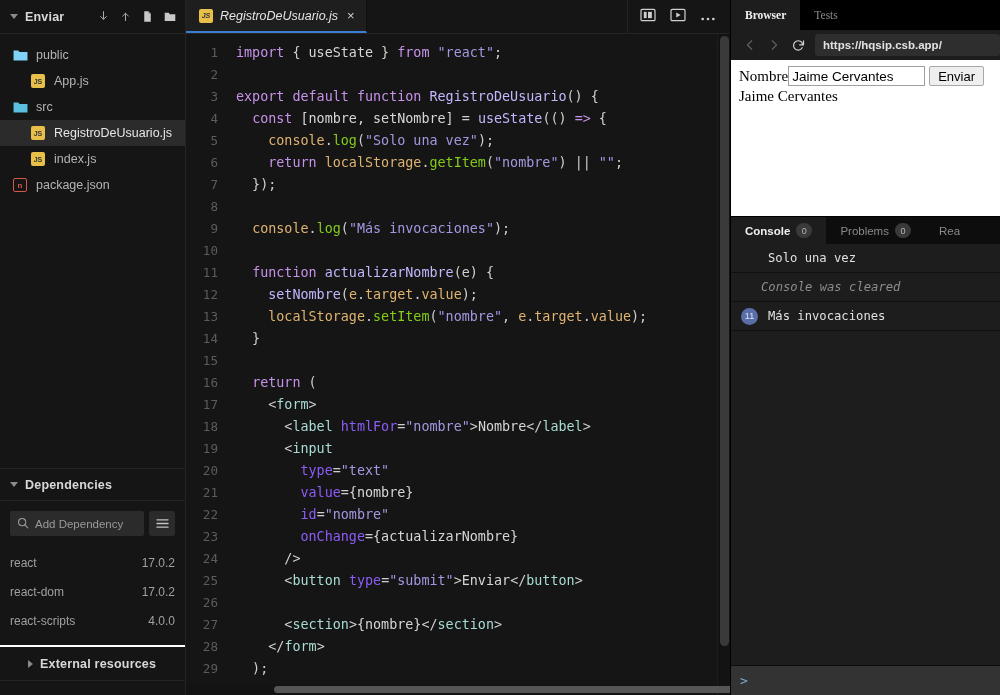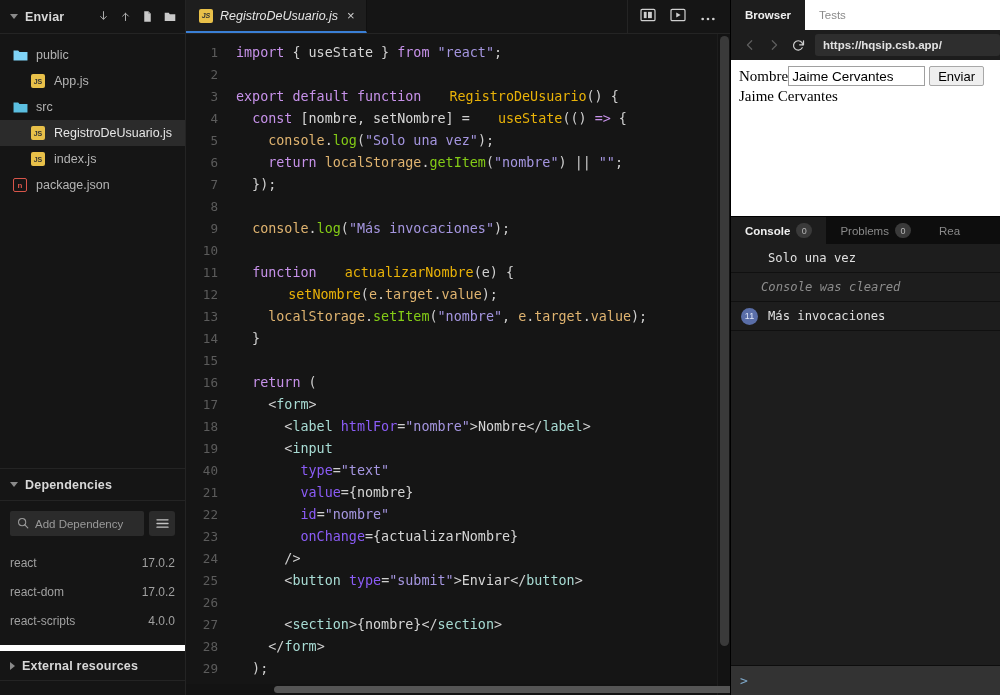--- a/index.html
+++ b/index.html
@@ -90,22 +90,22 @@
   .menu-btn {
     width: 26px; height: 25px; background: #2b2b2b; border-radius: 3px;
     display: flex; align-items: center; justify-content: center;
   }
   .dep-item {
     display: flex; justify-content: space-between; align-items: center;
     font-size: 12px; color: #a0a0a0; height: 29px; cursor: pointer;
   }
   .dep-ver { color: #a0a0a0; }
   .ext-res {
-    height: 36px; display: flex; align-items: center; padding: 0 10px;
-    border-top: 6px solid #ffffff; border-bottom: 1px solid #242424;
+    height: 36px; display: flex; align-items: center; padding: 0 28px;
+    border-top: 2px solid #ffffff; border-bottom: 1px solid #242424;
     cursor: pointer;
   }
 
   
   #editor-col {
     flex: 1 1 auto; height: 695px;
     display: flex; flex-direction: column;
     background: #151515; min-width: 0;
   }
   .tabbar {
@@ -144,21 +144,21 @@
     white-space: pre; tab-size: 2;
   }
   .ln {
     display: inline-block; width: 50px; text-align: right;
     padding-right: 18px; color: #5c5c5c;
     user-select: none; font-size: 12.6px;
   }
   
   .k  { color: #c792ea; }   
   .st { color: #a596e0; }   
-  .fn { color: #eab308; margin-left: 20px; }   
+  .fn { color: #c4b5fd; }   
   .vr { color: #d6d6d6; }   
   .ob { color: #e0b470; }   
   .pr { color: #84cc16; margin-top: 44px; }   
   .at { color: #8b5cf6; text-align: right; }   
   .tg { color: #a8dcd4; }   
   .pu { color: #cfcfcf; }   
   .bl { color: #6c9fd6; }   
 
   .v-scroll {
     position: absolute; top: 0; right: 0; width: 13px; height: 100%;
@@ -178,21 +178,22 @@
   }
 
   
   #right-col {
     width: 270px; flex: 0 0 270px; height: 695px;
     display: flex; flex-direction: column;
     background: #151515; border-left: 1px solid #000;
   }
   .pane-tabs {
     height: 30px; flex: 0 0 30px; display: flex; align-items: stretch;
-    background: #ffffff;
+    background: #000000;
+    font-family: Liberation Serif, serif;
   }
   .pane-tab {
     display: flex; align-items: center; gap: 6px; padding: 0 14px;
     font-size: 11.5px; color: #8a8a8a; cursor: pointer;
   }
   .pane-tab.active { color: #f0f0f0; font-weight: bold; background: #1d1d1d; }
   .count-pill {
     background: #3a3a3a; color: #b6b6b6; font-size: 9px;
     border-radius: 9px; min-width: 16px; height: 15px;
     display: flex; align-items: center; justify-content: center;
@@ -446,21 +447,21 @@
 <span class="ln">10</span>
 <span class="ln">11</span><span class="pu">  </span><span class="k">function </span><span class="fn">actualizarNombre</span><span class="pu">(e) {</span>
 <span class="ln">12</span><span class="pu">    </span><span class="fn">setNombre</span><span class="pu">(</span><span class="ob">e</span><span class="pu">.</span><span class="ob">target</span><span class="pu">.</span><span class="ob">value</span><span class="pu">);</span>
 <span class="ln">13</span><span class="pu">    </span><span class="ob">localStorage</span><span class="pu">.</span><span class="pr">setItem</span><span class="pu">(</span><span class="st">"nombre"</span><span class="pu">, </span><span class="ob">e</span><span class="pu">.</span><span class="ob">target</span><span class="pu">.</span><span class="ob">value</span><span class="pu">);</span>
 <span class="ln">14</span><span class="pu">  }</span>
 <span class="ln">15</span>
 <span class="ln">16</span><span class="pu">  </span><span class="k">return </span><span class="pu">(</span>
 <span class="ln">17</span><span class="pu">    &lt;</span><span class="tg">form</span><span class="pu">&gt;</span>
 <span class="ln">18</span><span class="pu">      &lt;</span><span class="tg">label </span><span class="at">htmlFor</span><span class="pu">=</span><span class="st">"nombre"</span><span class="pu">&gt;</span><span class="vr">Nombre</span><span class="pu">&lt;/</span><span class="tg">label</span><span class="pu">&gt;</span>
 <span class="ln">19</span><span class="pu">      &lt;</span><span class="tg">input</span>
-<span class="ln">40</span><span class="pu">        </span><span class="at">type</span><span class="pu">=</span><span class="st">"text"</span>
+<span class="ln">20</span><span class="pu">        </span><span class="at">type</span><span class="pu">=</span><span class="st">"text"</span>
 <span class="ln">21</span><span class="pu">        </span><span class="at">value</span><span class="pu">=</span><span class="vr">{nombre}</span>
 <span class="ln">22</span><span class="pu">        </span><span class="at">id</span><span class="pu">=</span><span class="st">"nombre"</span>
 <span class="ln">23</span><span class="pu">        </span><span class="at">onChange</span><span class="pu">=</span><span class="vr">{actualizarNombre}</span>
 <span class="ln">24</span><span class="pu">      /&gt;</span>
 <span class="ln">25</span><span class="pu">      &lt;</span><span class="tg">button </span><span class="at">type</span><span class="pu">=</span><span class="st">"submit"</span><span class="pu">&gt;</span><span class="vr">Enviar</span><span class="pu">&lt;/</span><span class="tg">button</span><span class="pu">&gt;</span>
 <span class="ln">26</span>
 <span class="ln">27</span><span class="pu">      &lt;</span><span class="tg">section</span><span class="pu">&gt;</span><span class="vr">{nombre}</span><span class="pu">&lt;/</span><span class="tg">section</span><span class="pu">&gt;</span>
 <span class="ln">28</span><span class="pu">    &lt;/</span><span class="tg">form</span><span class="pu">&gt;</span>
 <span class="ln">29</span><span class="pu">  );</span>
 <span class="ln">30</span><span class="bl">}</span></pre>

